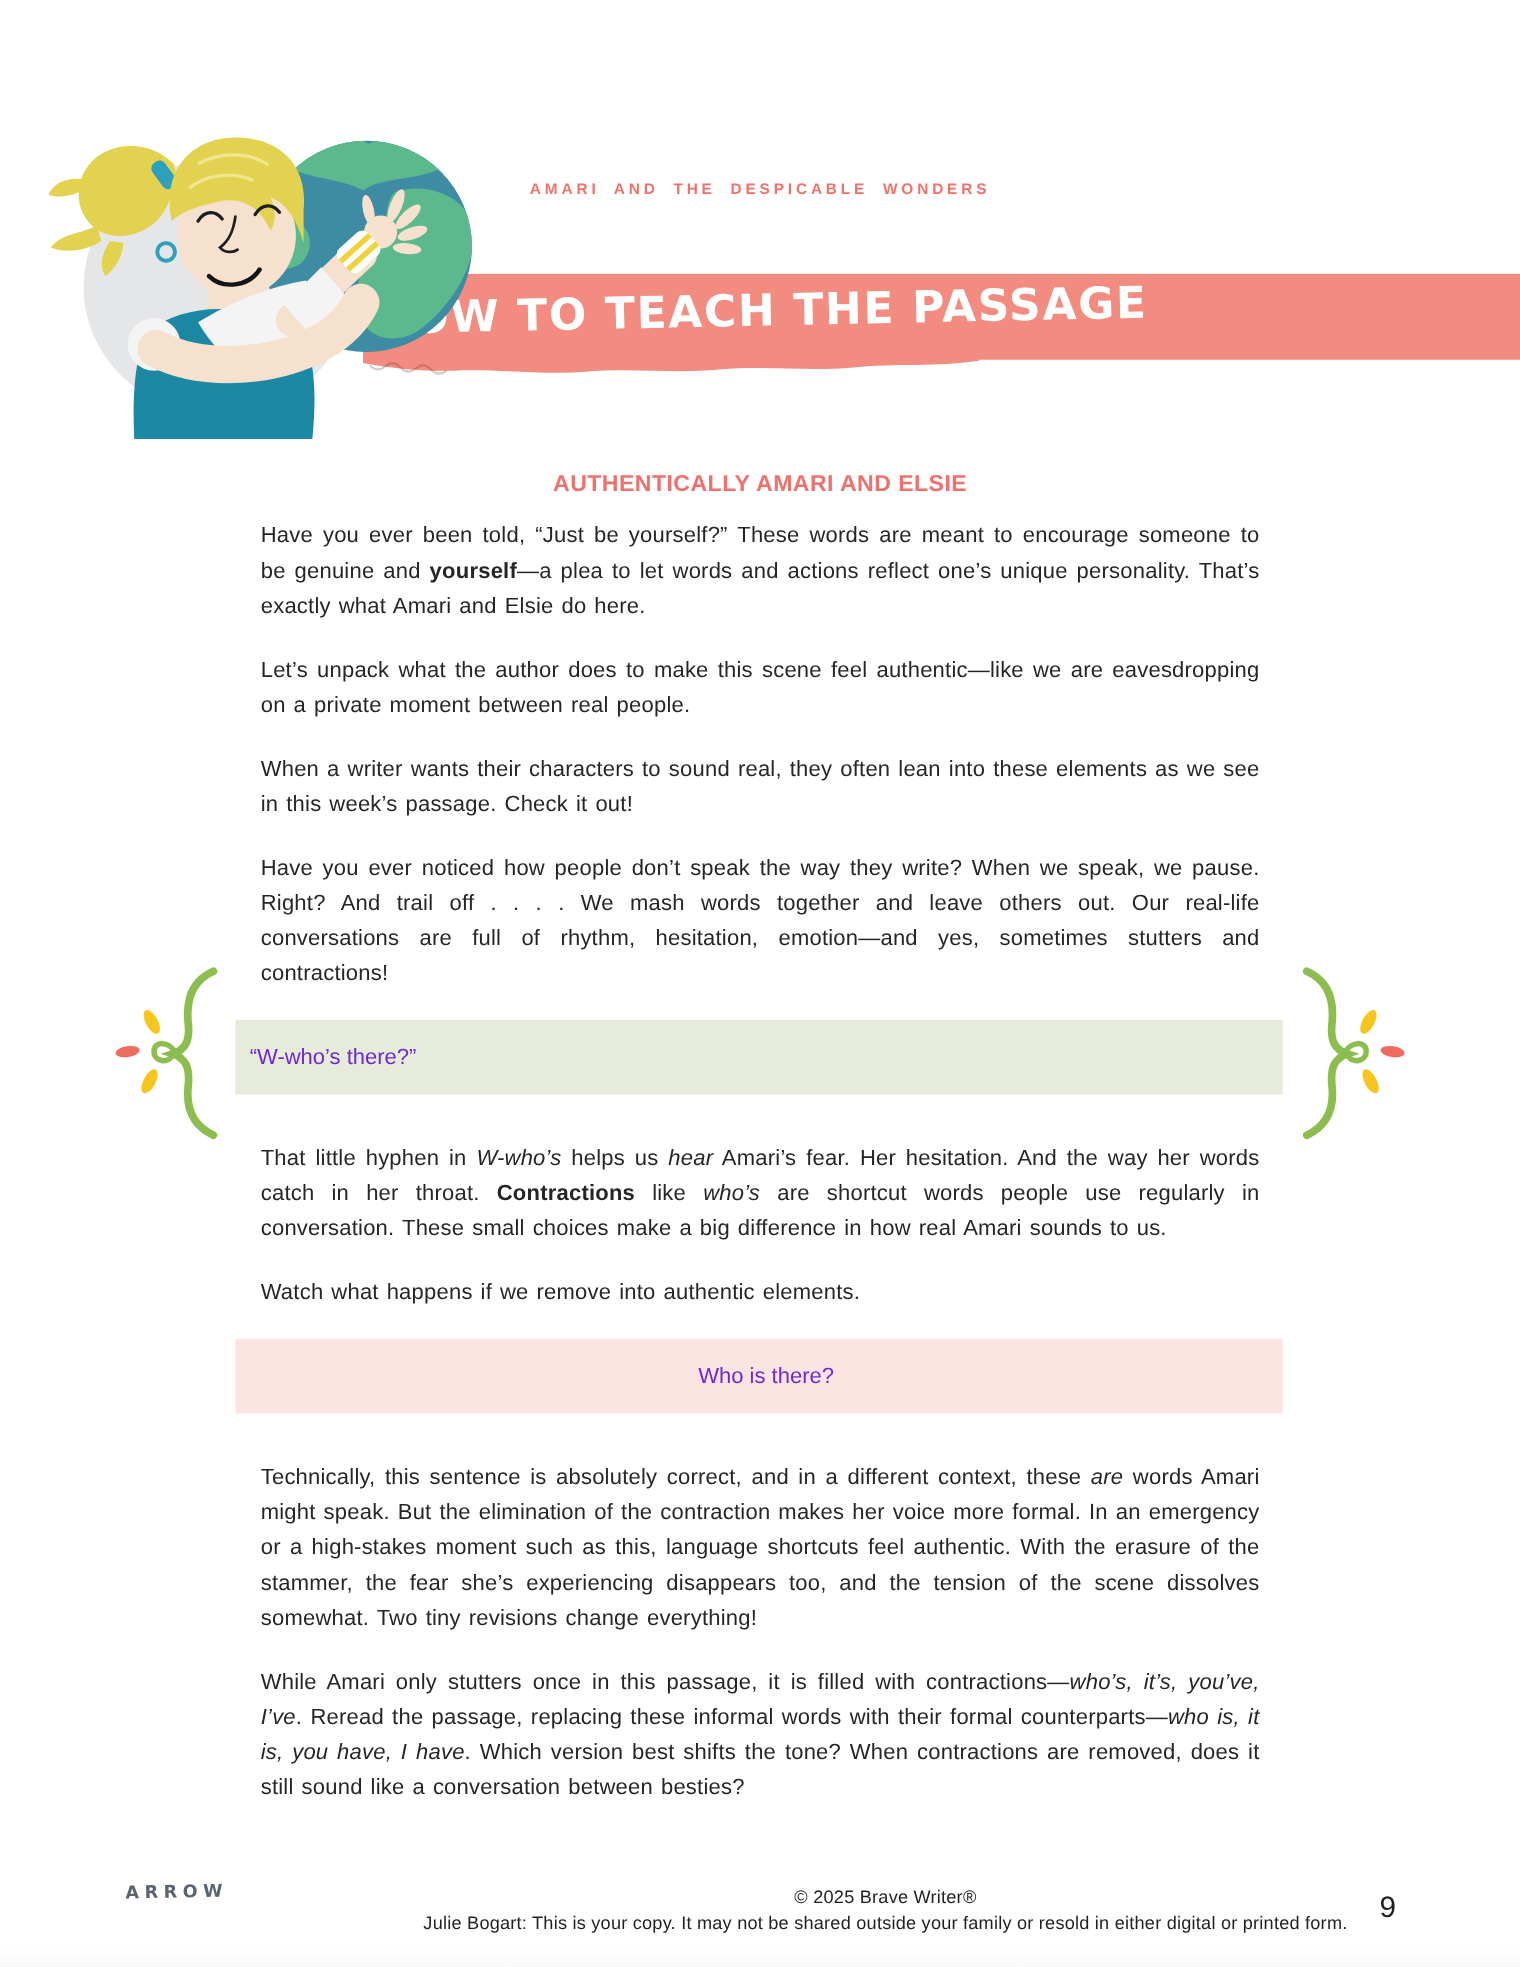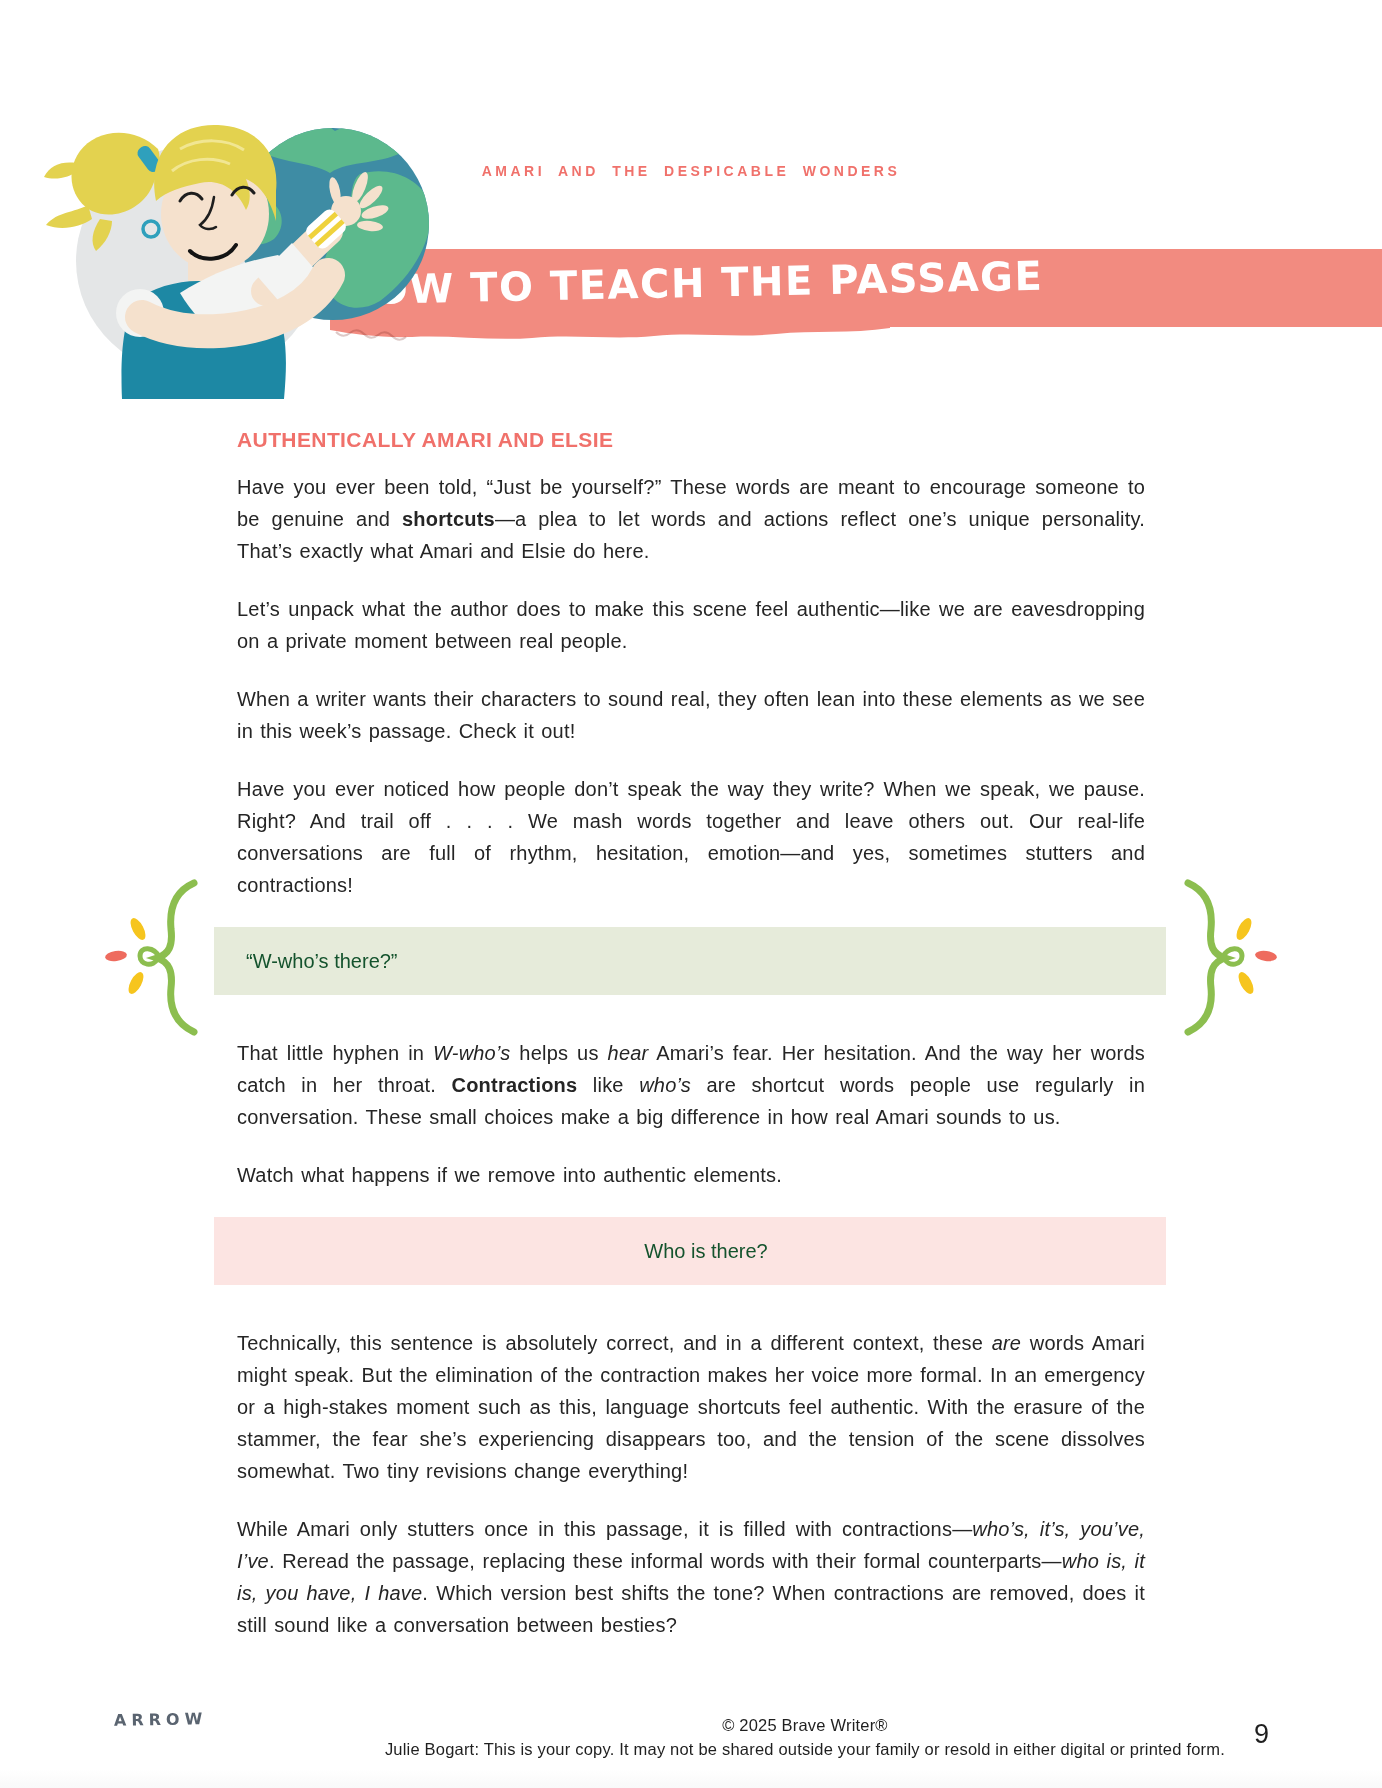--- a/index.html
+++ b/index.html
@@ -25,29 +25,29 @@
     position:absolute;left:237px;top:221px;width:908px;text-align:center;z-index:2;
     font-family:"DejaVu Sans", sans-serif;font-size:40px;font-weight:700;
     letter-spacing:1.5px;color:#fff;transform:rotate(-1.2deg);
   }
   .illustration{position:absolute;left:30px;top:40px;z-index:3;}
 
   
   .content{position:absolute;left:237px;top:388px;width:908px;z-index:2;}
   .section-heading{
     margin:0 0 18px 0;font-size:21px;font-weight:700;letter-spacing:0.4px;
-    color:var(--coral_text,#F0716B);line-height:26px;
+    color:var(--coral_text,#F0716B);line-height:26px;text-align:center;
   }
   .body-par{
     margin:0 0 26px 0;font-size:20px;line-height:32px;letter-spacing:0.2px;
     word-spacing:1.5px;text-align:justify;color:var(--body_text,#252525);
   }
   .quote-box{
     margin:26px -21px 42px -23px;height:68px;display:flex;align-items:center;
-    padding-left:32px;font-size:20px;color:#14532d;
+    padding-left:13px;font-size:20px;color:#6d28d9;
   }
   .quote-green{background:var(--quote_green_bg,#E6EBDA);}
   .quote-pink{background:var(--quote_pink_bg,#FCE4E2);margin-top:16px;justify-content:center;}
 
   .ornament{position:absolute;top:838px;z-index:2;}
   .ornament.left{left:100px;}
   .ornament.right{left:1162px;transform:scaleX(-1);}
 
   
   .arrow-logo{
@@ -173,21 +173,21 @@
   <svg class="ornament right" width="120" height="160" viewBox="0 0 120 160">
     <path class="brace" stroke-width="7" d="M94,6 C76,14 69,30 71,52 C73,69 69,77 57,81 C69,85 73,94 71,111 C69,132 77,147 94,155"></path>
     <path class="brace" stroke-width="5" d="M60,81 C54,69 40,69 40,79 C40,88 53,91 58,81"></path>
     <ellipse class="acc-y" cx="38" cy="52" rx="5.5" ry="12" transform="rotate(-28 38 52)"></ellipse>
     <ellipse class="acc-r" cx="16" cy="79" rx="11" ry="5" transform="rotate(-8 16 79)"></ellipse>
     <ellipse class="acc-y" cx="36" cy="106" rx="5.5" ry="12" transform="rotate(28 36 106)"></ellipse>
   </svg>
 
   <div class="content">
     <h2 class="section-heading">AUTHENTICALLY AMARI AND ELSIE</h2>
-    <p class="body-par"><span>Have you ever been told, “Just be yourself?” These words are meant to encourage someone to be genuine and </span><span class="b">shortcuts</span><span>—a plea to let words and actions reflect one’s unique personality. That’s exactly what Amari and Elsie do here.</span></p>
+    <p class="body-par"><span>Have you ever been told, “Just be yourself?” These words are meant to encourage someone to be genuine and </span><span class="b">yourself</span><span>—a plea to let words and actions reflect one’s unique personality. That’s exactly what Amari and Elsie do here.</span></p>
     <p class="body-par"><span>Let’s unpack what the author does to make this scene feel authentic—like we are eavesdropping on a private moment between real people.</span></p>
     <p class="body-par"><span>When a writer wants their characters to sound real, they often lean into these elements as we see in this week’s passage. Check it out!</span></p>
     <p class="body-par"><span>Have you ever noticed how people don’t speak the way they write? When we speak, we pause. Right? And trail off . . . . We mash words together and leave others out. Our real-life conversations are full of rhythm, hesitation, emotion—and yes, sometimes stutters and contractions!</span></p>
     <div class="quote-box quote-green">
       <span>“W-who’s there?”</span>
     </div>
     <p class="body-par"><span>That little hyphen in </span><span class="i">W-who’s</span><span> helps us </span><span class="i">hear</span><span> Amari’s fear. Her hesitation. And the way her words catch in her throat. </span><span class="b">Contractions</span><span> like </span><span class="i">who’s</span><span> are shortcut words people use regularly in conversation. These small choices make a big difference in how real Amari sounds to us.</span></p>
     <p class="body-par"><span>Watch what happens if we remove into authentic elements.</span></p>
     <div class="quote-box quote-pink">
       <span>Who is there?</span>

